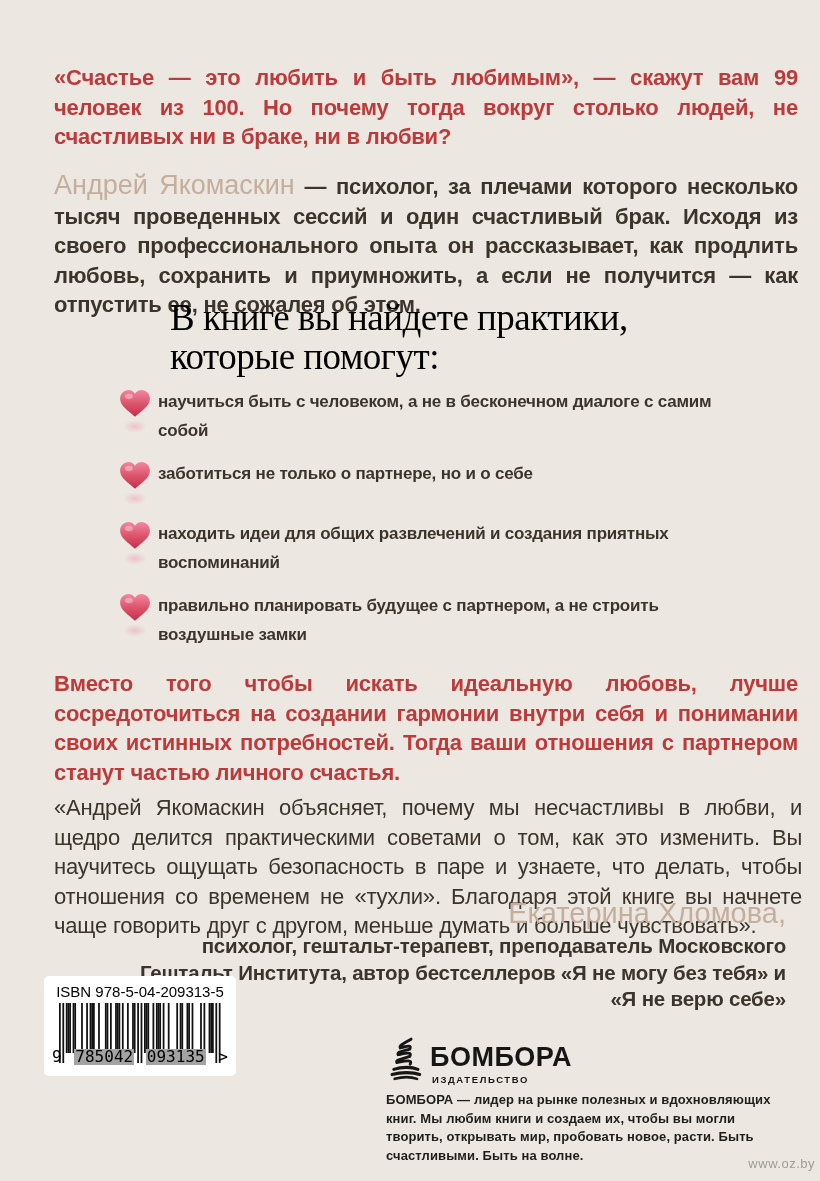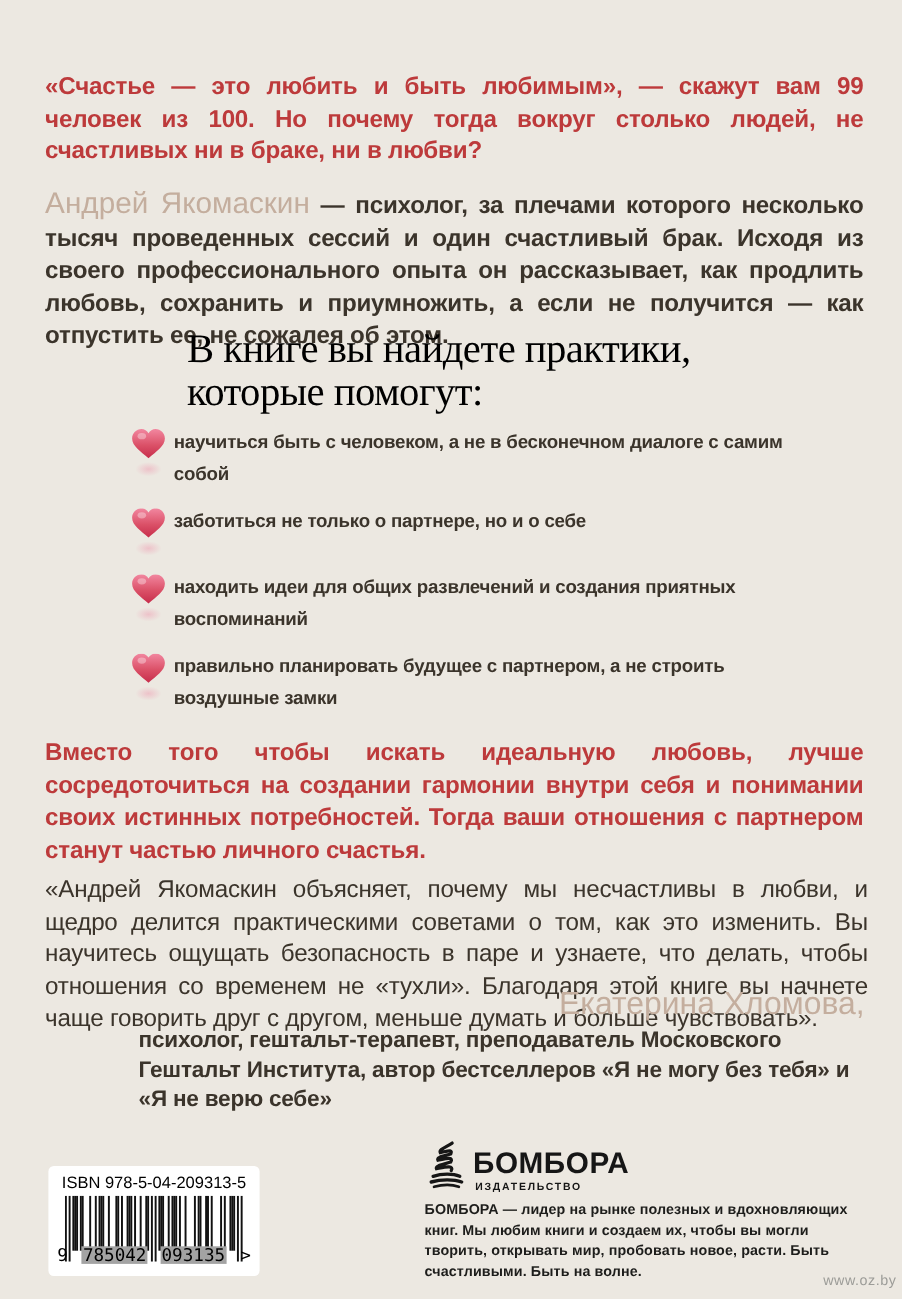--- a/index.html
+++ b/index.html
@@ -2,21 +2,21 @@
 <html><head>
 <meta charset="utf-8">
 <style>
   html,body{margin:0;padding:0;background:#d8d4cd;}
   #page{
     position:relative;width:820px;height:1181px;margin:0 auto;
     background:#ECE8E1;overflow:hidden;
     font-family:"Liberation Sans",sans-serif;
   }
   
-  .para{position:absolute;left:41px;width:744px;font-size:22px;line-height:29.5px;letter-spacing:-0.2px;text-align:justify;}
+  .para{position:absolute;left:54px;width:744px;font-size:22px;line-height:29.5px;letter-spacing:-0.2px;text-align:justify;}
   #intro{top:41px;color:#BD3A3B;font-weight:bold;}
   #bio{top:149px;color:#3B342B;font-weight:bold;}
   #bio .bio-name{font-size:27px;color:#C4AE9E;font-weight:normal;letter-spacing:0;}
   #practices-heading{
     position:absolute;left:170px;top:298px;
     font-family:"Liberation Serif",serif;font-weight:normal;
     font-size:37px;line-height:39px;color:#000000;letter-spacing:-0.5px;
     white-space:pre-line;margin:0;
   }
   
@@ -31,25 +31,25 @@
   .practice-text{font-size:17px;line-height:28.5px;color:#3B342B;font-weight:bold;letter-spacing:-0.2px;}
   
   #insight{top:647px;color:#BD3A3B;font-weight:bold;}
   #review-quote{top:771px;color:#3B342B;font-weight:normal;width:748px;}
   #review-author{
     position:absolute;right:34px;top:897px;
     font-size:29px;color:#C4AE9E;text-align:center;letter-spacing:0;
   }
   #review-author-desc{
     position:absolute;right:34px;top:933px;width:660px;
-    font-size:20.5px;line-height:26.5px;color:#3B342B;font-weight:bold;letter-spacing:-0.2px;
+    font-size:20.5px;line-height:26.5px;color:#3B342B;font-weight:bold;text-align:right;letter-spacing:-0.2px;
   }
   
   #barcode-box{
-    position:absolute;left:44px;top:1060px;width:192px;height:100px;
+    position:absolute;left:44px;top:976px;width:192px;height:100px;
     background:#FFFFFF;border-radius:5px;text-align:center;padding-top:7px;box-sizing:border-box;
   }
   #isbn-label{font-size:15px;color:#000;letter-spacing:0;margin-bottom:3px;font-weight:normal;}
   #barcode-bars{display:block;margin:0 auto;}
   #barcode-digits{
     display:flex;justify-content:space-between;align-items:baseline;
     width:178px;margin:-14px auto 0;position:relative;
     font-family:"DejaVu Sans Mono",monospace;font-size:16px;color:#000;
   }
   #barcode-digits span{background:#a3a3a3;padding:0 1px;line-height:16px;}

